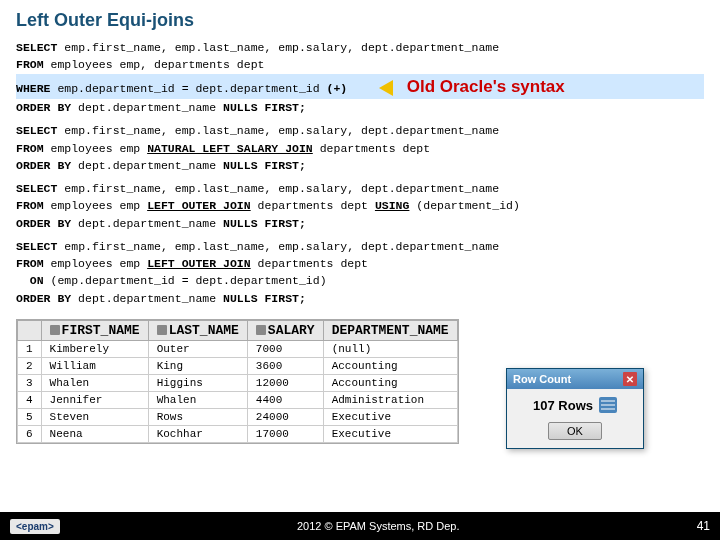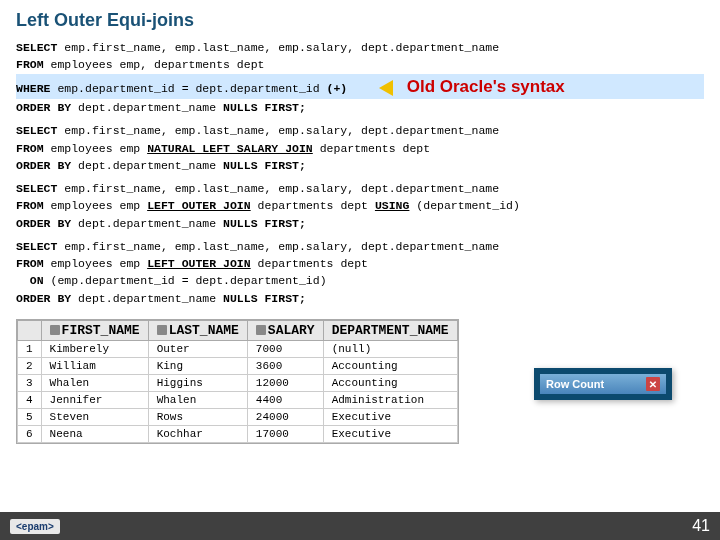--- a/index.html
+++ b/index.html
@@ -86,24 +86,24 @@
       background: #888;
       border-radius: 1px;
       margin-right: 2px;
       vertical-align: middle;
     }
 
     
     .row-count-popup {
       position: absolute;
       top: 368px;
-      left: 534px;
+      left: 506px;
       width: 138px;
       background: #f0f0f0;
-      border: 6px solid #0c4a6e;
+      border: 1px solid #0c4a6e;
       box-shadow: 2px 2px 6px rgba(0,0,0,0.3);
       font-family: Arial, sans-serif;
     }
 
     .popup-titlebar {
       background: linear-gradient(to bottom, #7ab0d8, #4a85bb);
       color: white;
       font-size: 11px;
       font-weight: bold;
       padding: 3px 6px;
@@ -149,40 +149,40 @@
       border-radius: 2px;
     }
 
     
     .footer {
       position: absolute;
       bottom: 0;
       left: 0;
       right: 0;
       height: 28px;
-      background: #404040;
+      background: #000000;
       display: flex;
       align-items: center;
       justify-content: space-between;
       padding: 12px 10px;
       color: white;
       font-size: 11px;
     }
 
     .footer-logo {
       background: #e8e8e8;
       color: #1a3c6e;
       font-weight: bold;
       font-size: 10px;
       padding: 2px 6px;
       border-radius: 2px;
     }
 
     .footer-page {
-      font-size: 16px;
+      font-size: 12px;
     }
 
     .underline-join {
       text-decoration: underline;
     }
   </style>
 </head>
 <body>
 
 <div class="main-content">
@@ -281,18 +281,31 @@
       </tbody>
     </table>
   </div>
 </div>
 
 <div class="row-count-popup">
   <div class="popup-titlebar">
     <span>Row Count</span>
     <div class="popup-close">✕</div>
   </div>
+  <div class="popup-body">
+    <div class="popup-rows-display">
+      <span>107 Rows</span>
+      <svg width="18" height="16">
+        <rect x="0" y="0" width="18" height="16" rx="2" fill="#4a85bb"></rect>
+        <line x1="2" y1="4" x2="16" y2="4" stroke="white" stroke-width="1"></line>
+        <line x1="2" y1="8" x2="16" y2="8" stroke="white" stroke-width="1"></line>
+        <line x1="2" y1="12" x2="16" y2="12" stroke="white" stroke-width="1"></line>
+      </svg>
+    </div>
+    <button class="popup-ok-btn">OK</button>
+  </div>
 </div>
 
 <div class="footer">
   <div class="footer-logo">&lt;epam&gt;</div>
+  <div class="footer-copyright">2012 © EPAM Systems, RD Dep.</div>
   <div class="footer-page">41</div>
 </div>
 
 </body></html>

